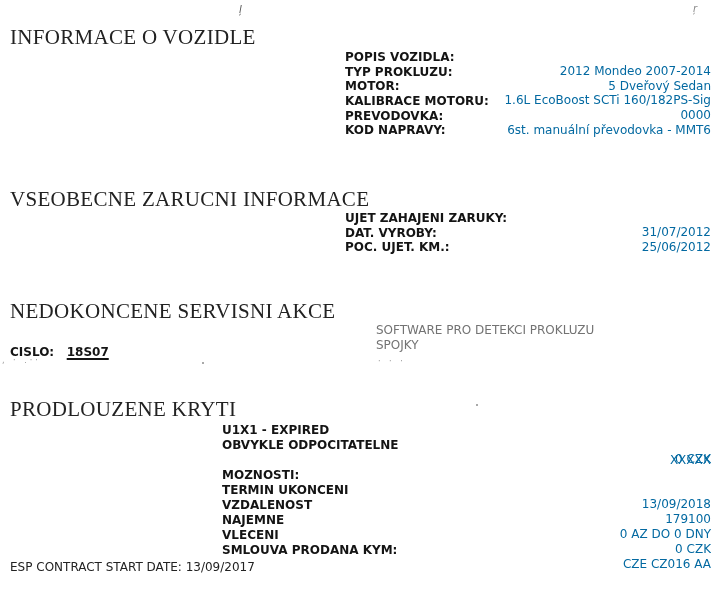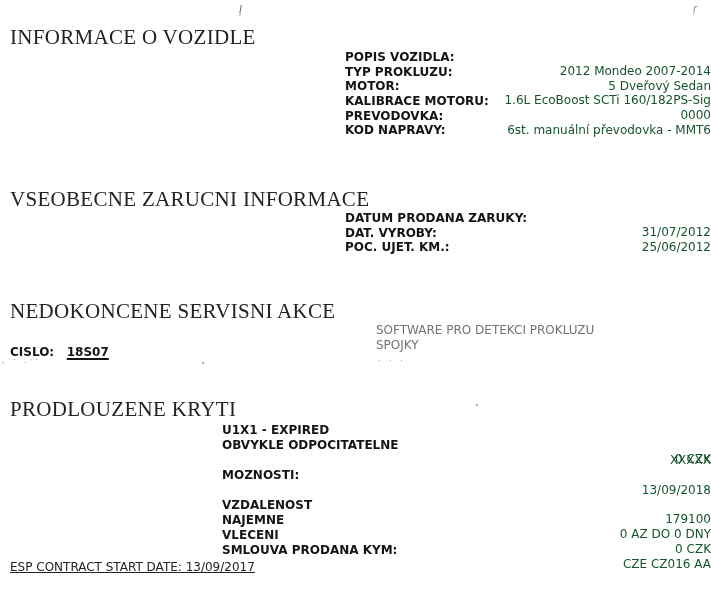--- a/index.html
+++ b/index.html
@@ -25,21 +25,21 @@
   .row{display:flex;align-items:flex-end;flex-direction:column;}
   .row .lbl{
     font-weight:bold;
     font-size:12px;
     color:#141414;
     white-space:nowrap;
     flex:0 0 auto;
   }
   .row .val{
     font-size:12px;
-    color:#14532d;
+    color:#0369a1;
     white-space:nowrap;
   }
   .s12 .row{height:14.7px;}
   .s12 .lbl{width:366px;}
   .s4 .row{height:15px;}
   .s4 .lbl{width:489px;}
   .cislo-line{
     position:absolute;left:10px;
     font-size:12px;font-weight:bold;color:#141414;white-space:nowrap;
   }
@@ -98,21 +98,21 @@
     </div>
     <div class="row">
       <span class="lbl">KOD NAPRAVY:</span>
       <span class="val"></span>
     </div>
   </div>
 
   <div class="section-title" style="top:188px;">VSEOBECNE ZARUCNI INFORMACE</div>
   <div class="rows s12" style="top:211px;">
     <div class="row">
-      <span class="lbl">DATUM PRODANA ZARUKY:</span>
+      <span class="lbl">UJET ZAHAJENI ZARUKY:</span>
       <span class="val">31/07/2012</span>
     </div>
     <div class="row">
       <span class="lbl">DAT. VYROBY:</span>
       <span class="val">25/06/2012</span>
     </div>
     <div class="row">
       <span class="lbl">POC. UJET. KM.:</span>
       <span class="val"></span>
     </div>
@@ -145,34 +145,35 @@
       <span class="val">0 CZK</span>
     </div>
     <div class="row">
       <span class="val">XXXXX</span>
     </div>
     <div class="row">
       <span class="lbl">MOZNOSTI:</span>
       <span class="val"></span>
     </div>
     <div class="row">
+      <span class="lbl">TERMIN UKONCENI</span>
       <span class="val">13/09/2018</span>
     </div>
     <div class="row">
       <span class="lbl">VZDALENOST</span>
       <span class="val">179100</span>
     </div>
     <div class="row">
       <span class="lbl">NAJEMNE</span>
       <span class="val">0 AZ DO 0 DNY</span>
     </div>
     <div class="row">
       <span class="lbl">VLECENI</span>
       <span class="val">0 CZK</span>
     </div>
     <div class="row">
       <span class="lbl">SMLOUVA PRODANA KYM:</span>
       <span class="val">CZE CZ016 AA</span>
     </div>
   </div>
-  <div class="footer-line" style="top:560px;text-decoration:underline;">ESP CONTRACT START DATE: 13/09/2017</div>
+  <div class="footer-line" style="top:560px;">ESP CONTRACT START DATE: 13/09/2017</div>
 
 </div>
 
 </body></html>

